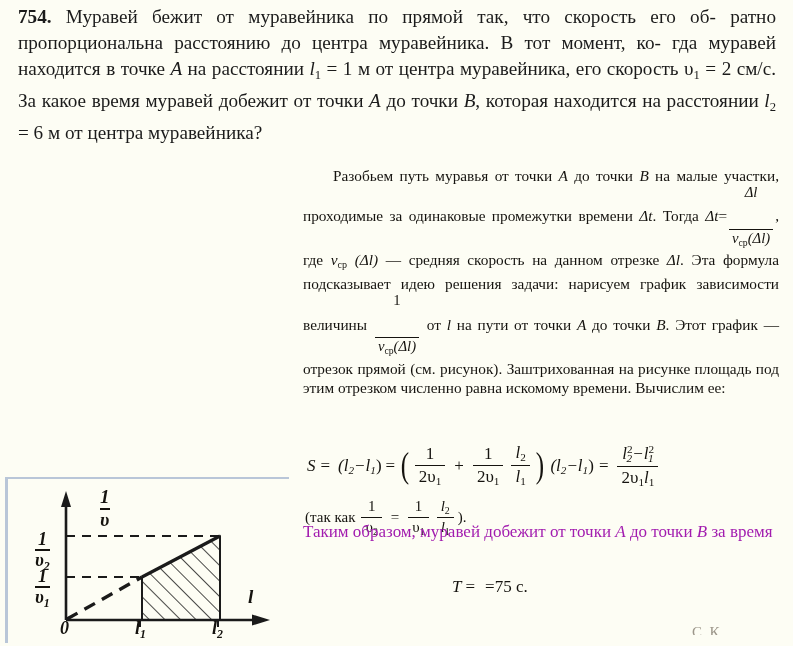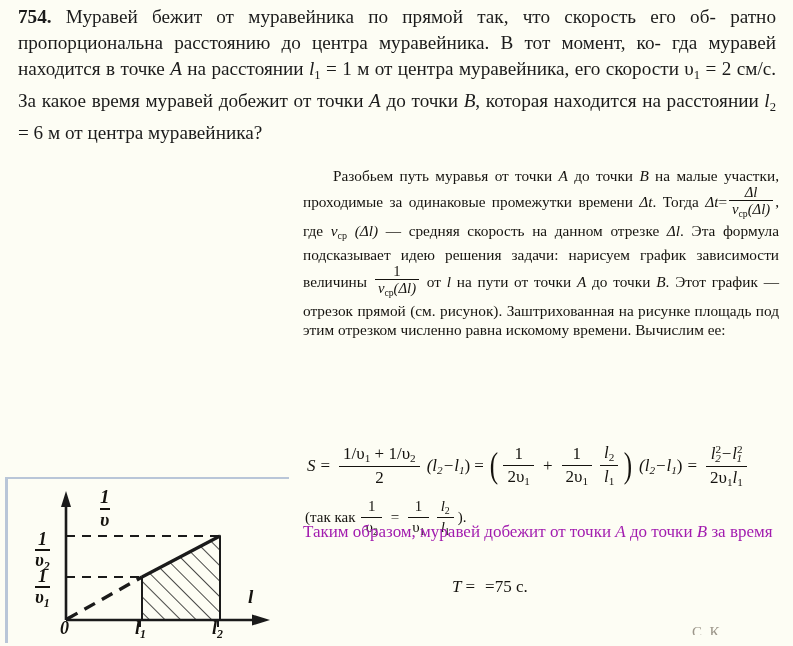--- a/index.html
+++ b/index.html
@@ -64,20 +64,21 @@
     line-height: 1.12;
     margin: 0 2px;
     position: relative;
     top: -0.12em;
   }
   .frac > .num { display: block; padding: 0 3px; }
   .frac > .den {
     display: block;
     border-top: 1.4px solid #15130f;
     padding: 0 3px;
+    margin-top: 29px;
   }
   .frac.small { font-size: 0.96em; }
 
   
   .eq {
     position: absolute;
     font-size: 17px;
     color: #15130f;
     white-space: nowrap;
     display: flex;
@@ -160,37 +161,33 @@
   }
 </style>
 </head>
 <body>
 
 <div id="problem-statement">
   <span class="pnum">754.</span>
   <span>Муравей бежит от муравейника по прямой так, что скорость его об-</span>
   <span>ратно пропорциональна расстоянию до центра муравейника. В тот момент, ко-</span>
   <span>гда муравей находится в точке </span><span class="it">A</span><span> на расстоянии </span><span class="nb"><span class="it">l</span><span class="subn">1</span></span><span> = 1 м от центра муравейника,</span>
-  <span>его скорости </span><span class="nb"><span>υ</span><span class="subn">1</span></span><span> = 2 см/с. За какое время муравей добежит от точки </span><span class="it">A</span><span> до точки</span>
+  <span>его скорость </span><span class="nb"><span>υ</span><span class="subn">1</span></span><span> = 2 см/с. За какое время муравей добежит от точки </span><span class="it">A</span><span> до точки</span>
   <span class="it">B</span><span>, которая находится на расстоянии </span><span class="nb"><span class="it">l</span><span class="subn">2</span></span><span> = 6 м от центра муравейника?</span>
 </div>
 
 <div id="solution">
   <p>
     <span class="para-indent"></span><span>Разобьем путь муравья от точки </span><span class="it">A</span><span> до точки </span><span class="it">B</span><span> на малые участки, проходимые за одинаковые промежутки времени </span><span class="it">Δt</span><span>. Тогда </span><span class="nb"><span class="it">Δt</span><span>=</span><span class="frac small"><span class="num it">Δl</span><span class="den"><span class="it">v</span><span class="subn">ср</span><span class="it">(Δl)</span></span></span></span><span>, где </span><span class="nb"><span class="it">v</span><span class="subn">ср</span><span class="it"> (Δl)</span></span><span> — средняя скорость на данном отрезке </span><span class="it">Δl</span><span>. Эта формула подсказывает идею решения задачи: нарисуем график зависимости вели­чины </span><span class="frac small"><span class="num">1</span><span class="den"><span class="it">v</span><span class="subn">ср</span><span class="it">(Δl)</span></span></span><span> от </span><span class="it">l</span><span> на пути от точки </span><span class="it">A</span><span> до точки </span><span class="it">B</span><span>. Этот график — отрезок прямой (см. рисунок). Заштрихованная на рисунке площадь под этим отрезком численно равна искомому времени. Вычислим ее:</span>
   </p>
 </div>
 
 <div class="eq" id="eq-S">
   <span class="it">S</span>
   <span style="margin:0 5px">=</span>
-  <span class="fr">
-    <span class="num"><span>1/</span><span>υ</span><span class="subn">1</span><span> + 1/</span><span>υ</span><span class="subn">2</span></span>
-    <span class="den">2</span>
-  </span>
   <span style="margin-left:3px"><span class="it">(l</span><span class="sub">2</span><span class="it">−l</span><span class="sub">1</span><span>)</span></span>
   <span style="margin:0 4px">=</span>
   <span class="paren">(</span>
   <span class="fr">
     <span class="num">1</span>
     <span class="den"><span>2υ</span><span class="subn">1</span></span>
   </span>
   <span style="margin:0 5px">+</span>
   <span class="fr">
     <span class="num">1</span>

